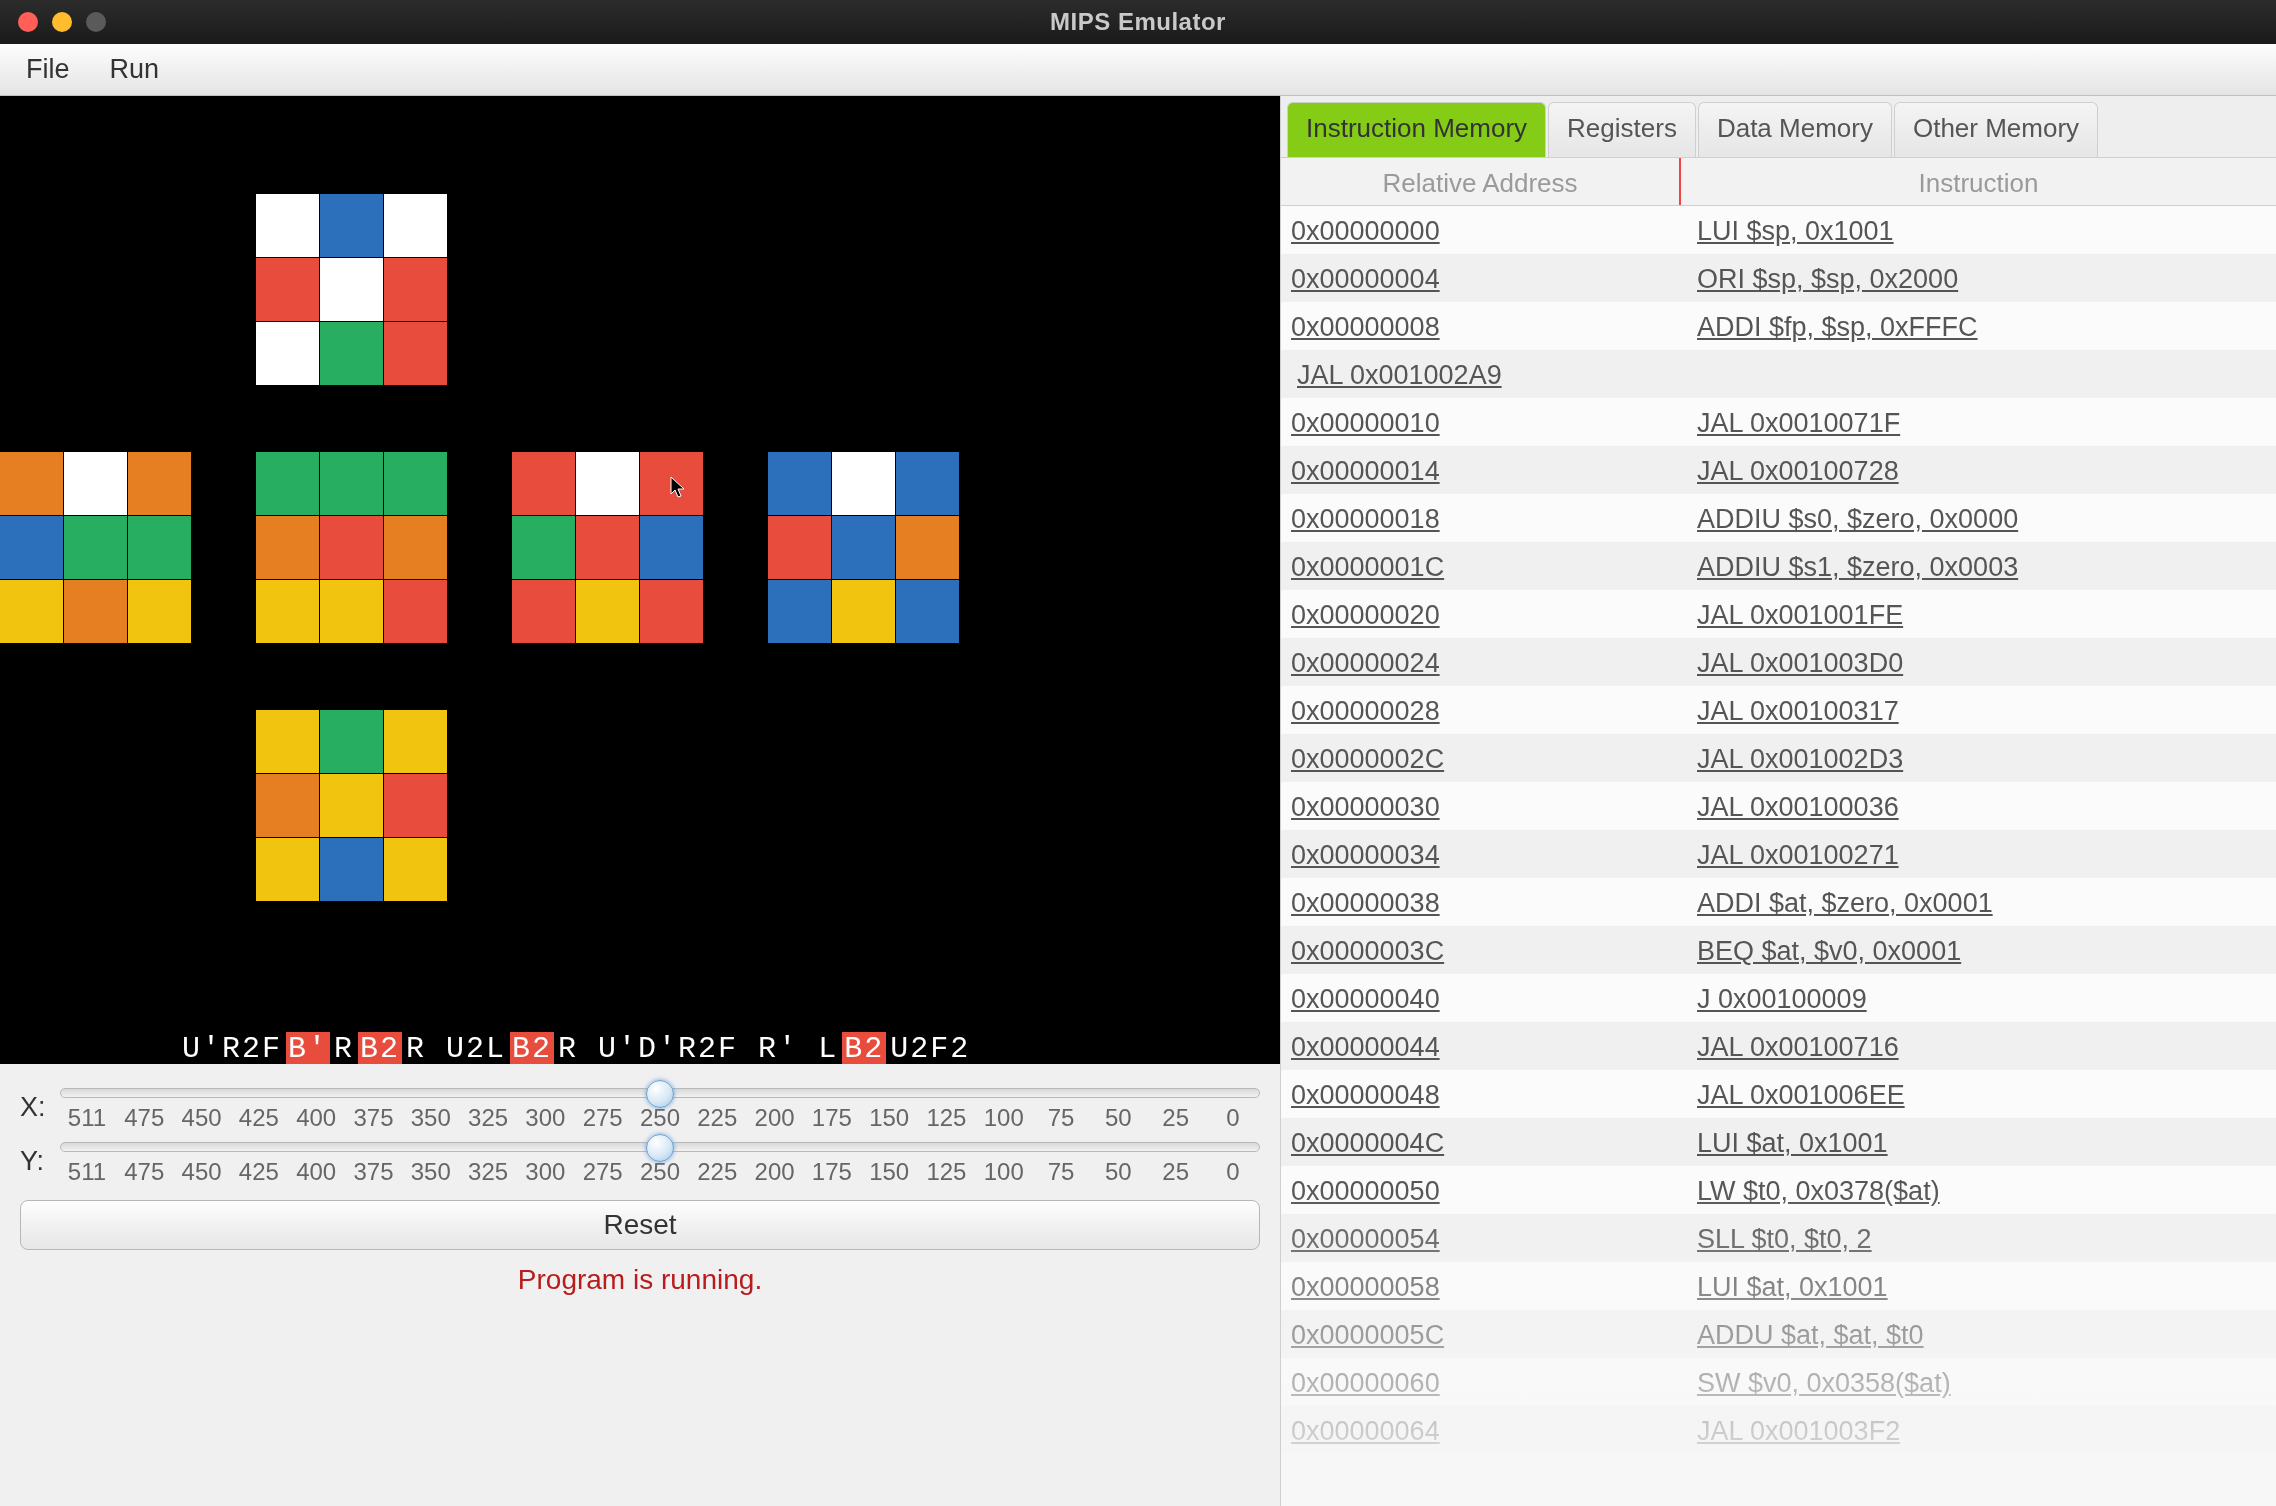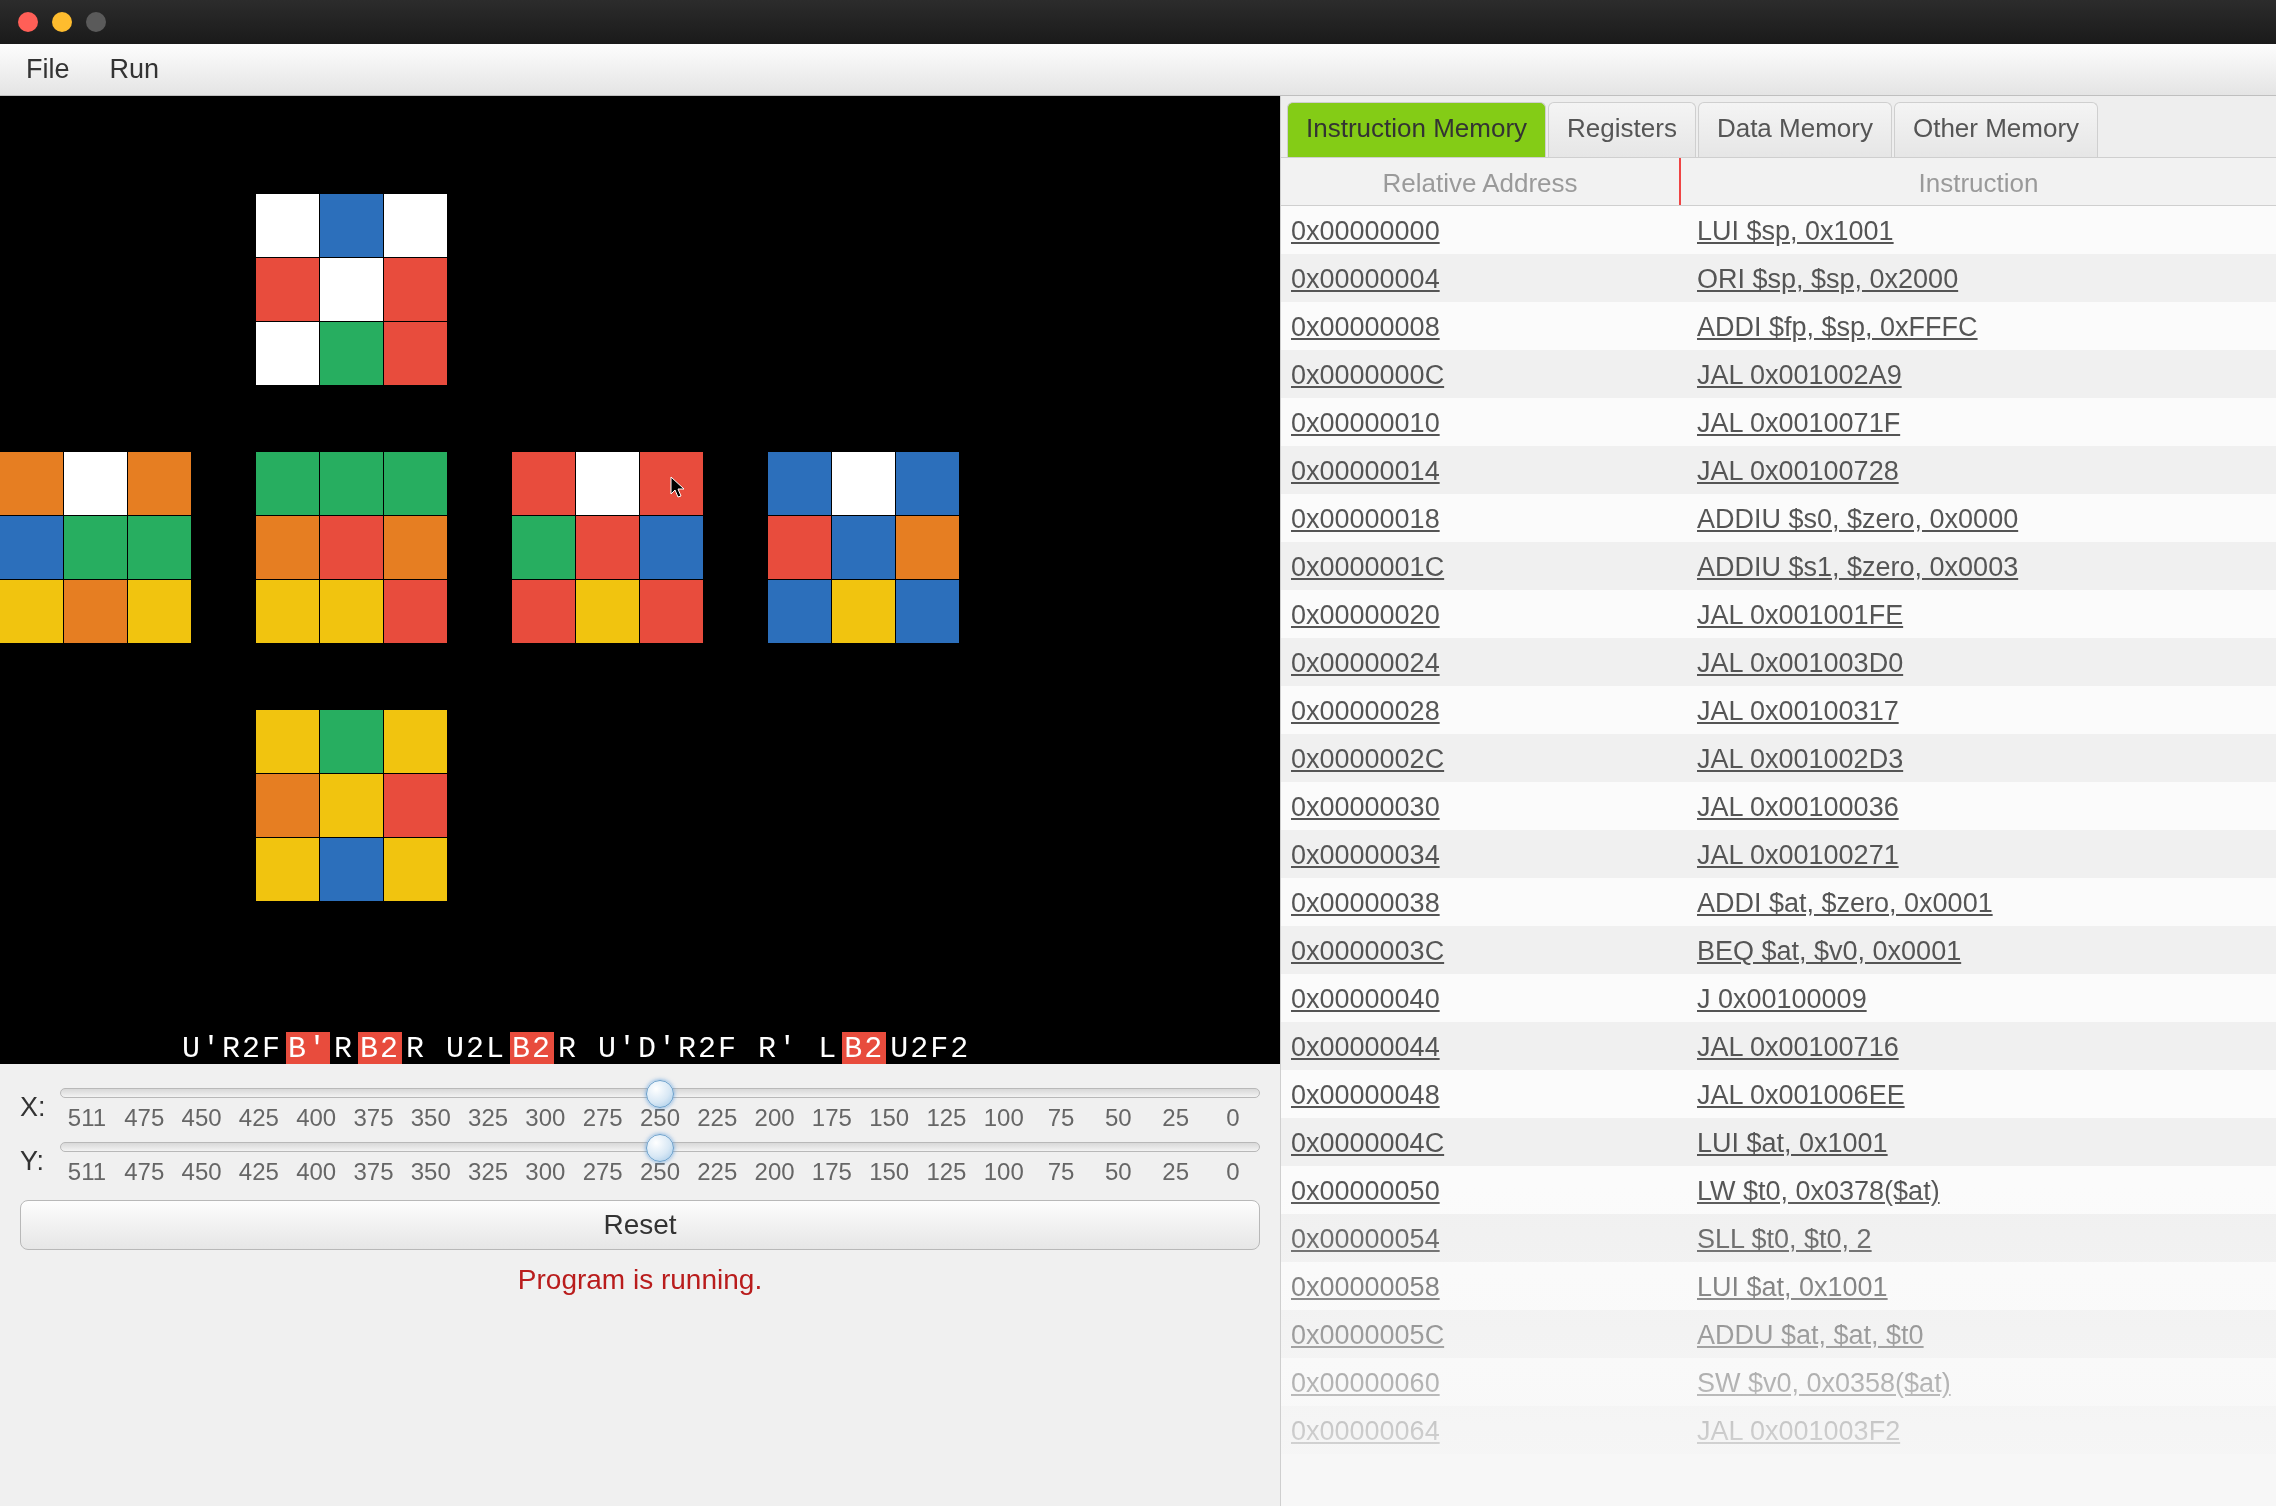--- a/index.html
+++ b/index.html
@@ -122,20 +122,21 @@
 </style>
 </head>
 <body>
 
 <div class="titlebar">
   <div class="traffic">
     <div class="tl red"></div>
     <div class="tl yel"></div>
     <div class="tl gry"></div>
   </div>
+  <div class="title">MIPS Emulator</div>
 </div>
 
 <div class="menubar">
   <span>File</span>
   <span>Run</span>
 </div>
 
 <div class="content">
   <div class="left">
     <div class="display">
@@ -311,21 +312,20 @@
         </div>
         <div class="trow">
           <div class="ca">0x00000004</div>
           <div class="cb">ORI $sp, $sp, 0x2000</div>
         </div>
         <div class="trow">
           <div class="ca">0x00000008</div>
           <div class="cb">ADDI $fp, $sp, 0xFFFC</div>
         </div>
         <div class="trow">
-          <div class="ca">0x0000000C</div>
           <div class="cb">JAL 0x001002A9</div>
         </div>
         <div class="trow">
           <div class="ca">0x00000010</div>
           <div class="cb">JAL 0x0010071F</div>
         </div>
         <div class="trow">
           <div class="ca">0x00000014</div>
           <div class="cb">JAL 0x00100728</div>
         </div>

